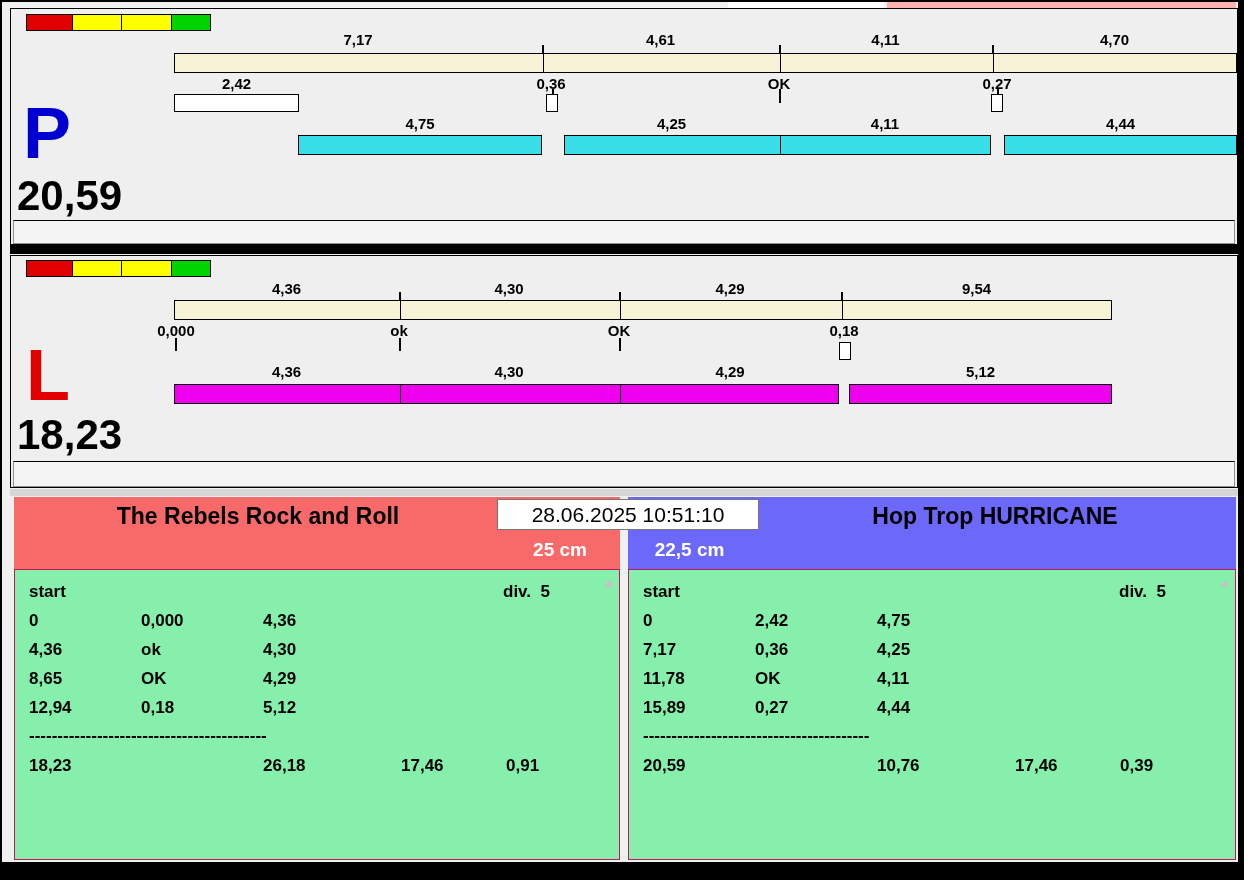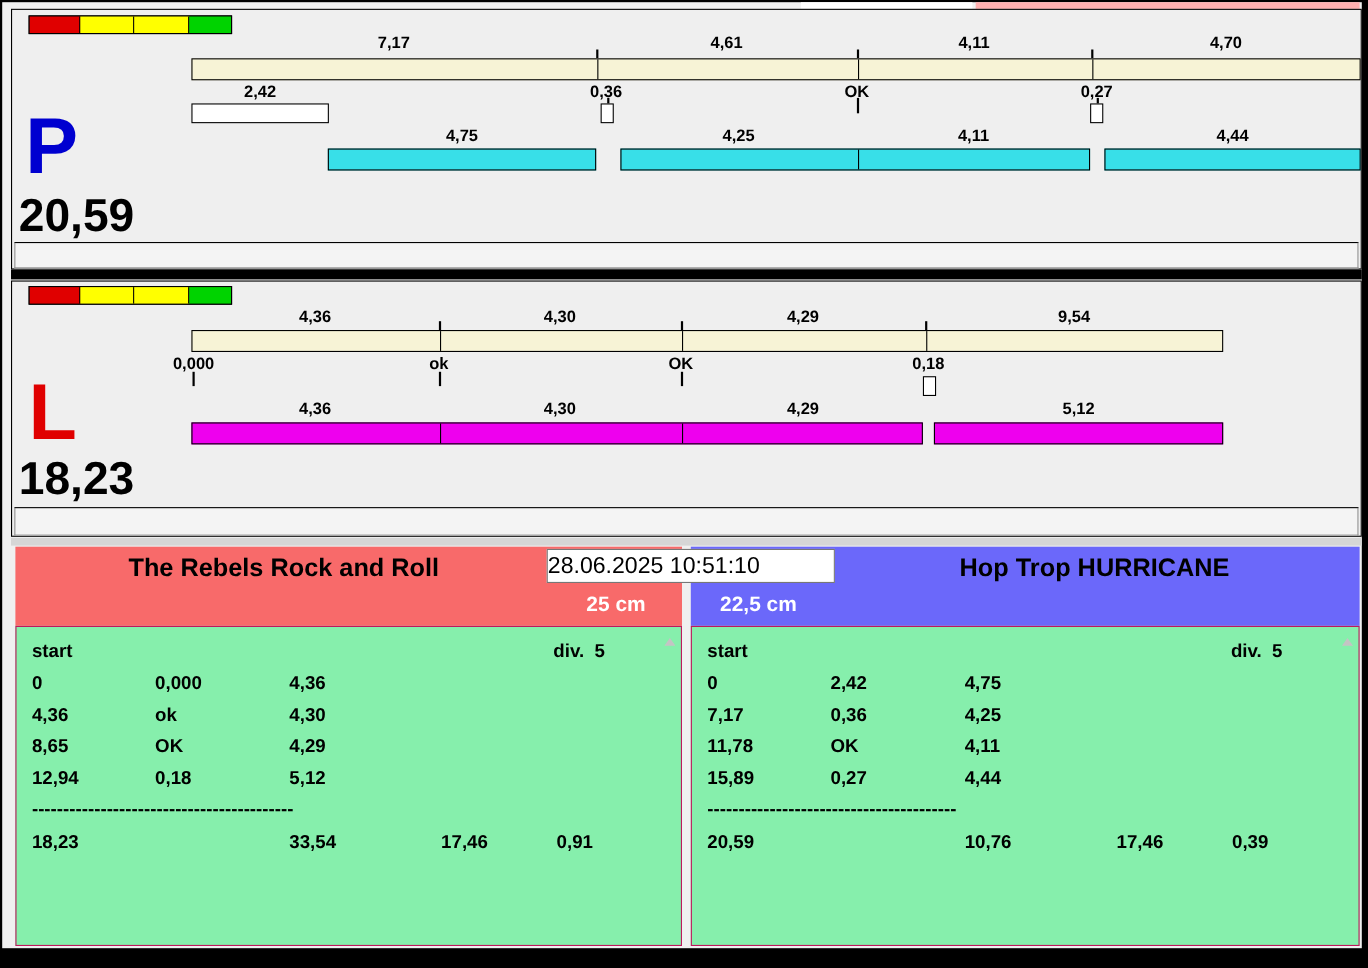--- a/index.html
+++ b/index.html
@@ -31,21 +31,21 @@
   #l-letter{color:var(--l-letter,#e00000)}
   .big-total{position:absolute;font-size:42px;font-weight:bold;line-height:1;color:#000}
   .strip{position:absolute;background:#f4f4f4;border:1px solid #909090;border-top:1px solid #000}
   .hdr{position:absolute;top:497px;height:72px}
   #hdr-left{left:14px;width:606px;background:var(--left-header,#f86a6a)}
   #hdr-right{left:628px;width:608px;background:var(--right-header,#6b68fa)}
   .hdr-title{position:absolute;font-size:23px;font-weight:bold;text-align:center;color:#000;white-space:pre}
   .hdr-sub{position:absolute;font-size:16px;font-weight:bold;text-align:center;color:#fff;white-space:pre}
   .hdr-cm{position:absolute;font-size:19px;font-weight:bold;text-align:center;color:#fff;white-space:pre}
   #datebox{position:absolute;left:497px;top:499px;width:262px;height:31px;background:#fff;
-           border:1px solid #777;font-size:21px;text-align:left;line-height:29px}
+           border:1px solid #777;font-size:21px;text-align:center;line-height:29px}
   .body-panel{position:absolute;top:569px;height:291px;background:#86efac;border:1px solid #be185d}
   #body-left{left:14px;width:606px}
   #body-right{left:628px;width:608px}
   .cell{position:absolute;font-size:17px;font-weight:bold;white-space:pre;line-height:20px}
   .scroll-up{position:absolute;right:5px;top:10px;width:0;height:0;
              border-left:5px solid transparent;border-right:5px solid transparent;
              border-bottom:7px solid #c4c4c4}
 </style>
 </head>
 <body>
@@ -191,21 +191,21 @@
     <div class="cell" style="left:126px;top:99px">OK</div>
     <div class="cell" style="left:248px;top:99px">4,29</div>
 
     <div class="cell" style="left:14px;top:128px">12,94</div>
     <div class="cell" style="left:126px;top:128px">0,18</div>
     <div class="cell" style="left:248px;top:128px">5,12</div>
 
     <div class="cell" style="left:14px;top:156px">------------------------------------------</div>
 
     <div class="cell" style="left:14px;top:186px">18,23</div>
-    <div class="cell" style="left:248px;top:186px">33,54</div>
+    <div class="cell" style="left:248px;top:186px">26,18</div>
     <div class="cell" style="left:386px;top:186px">17,46</div>
     <div class="cell" style="left:491px;top:186px">0,91</div>
   </div>
 
   <div class="body-panel" id="body-right">
     <div class="scroll-up"></div>
     <div class="cell" style="left:14px;top:12px">start</div>
     <div class="cell" style="left:490px;top:12px">div.  5</div>
 
     <div class="cell" style="left:14px;top:41px">0</div>

